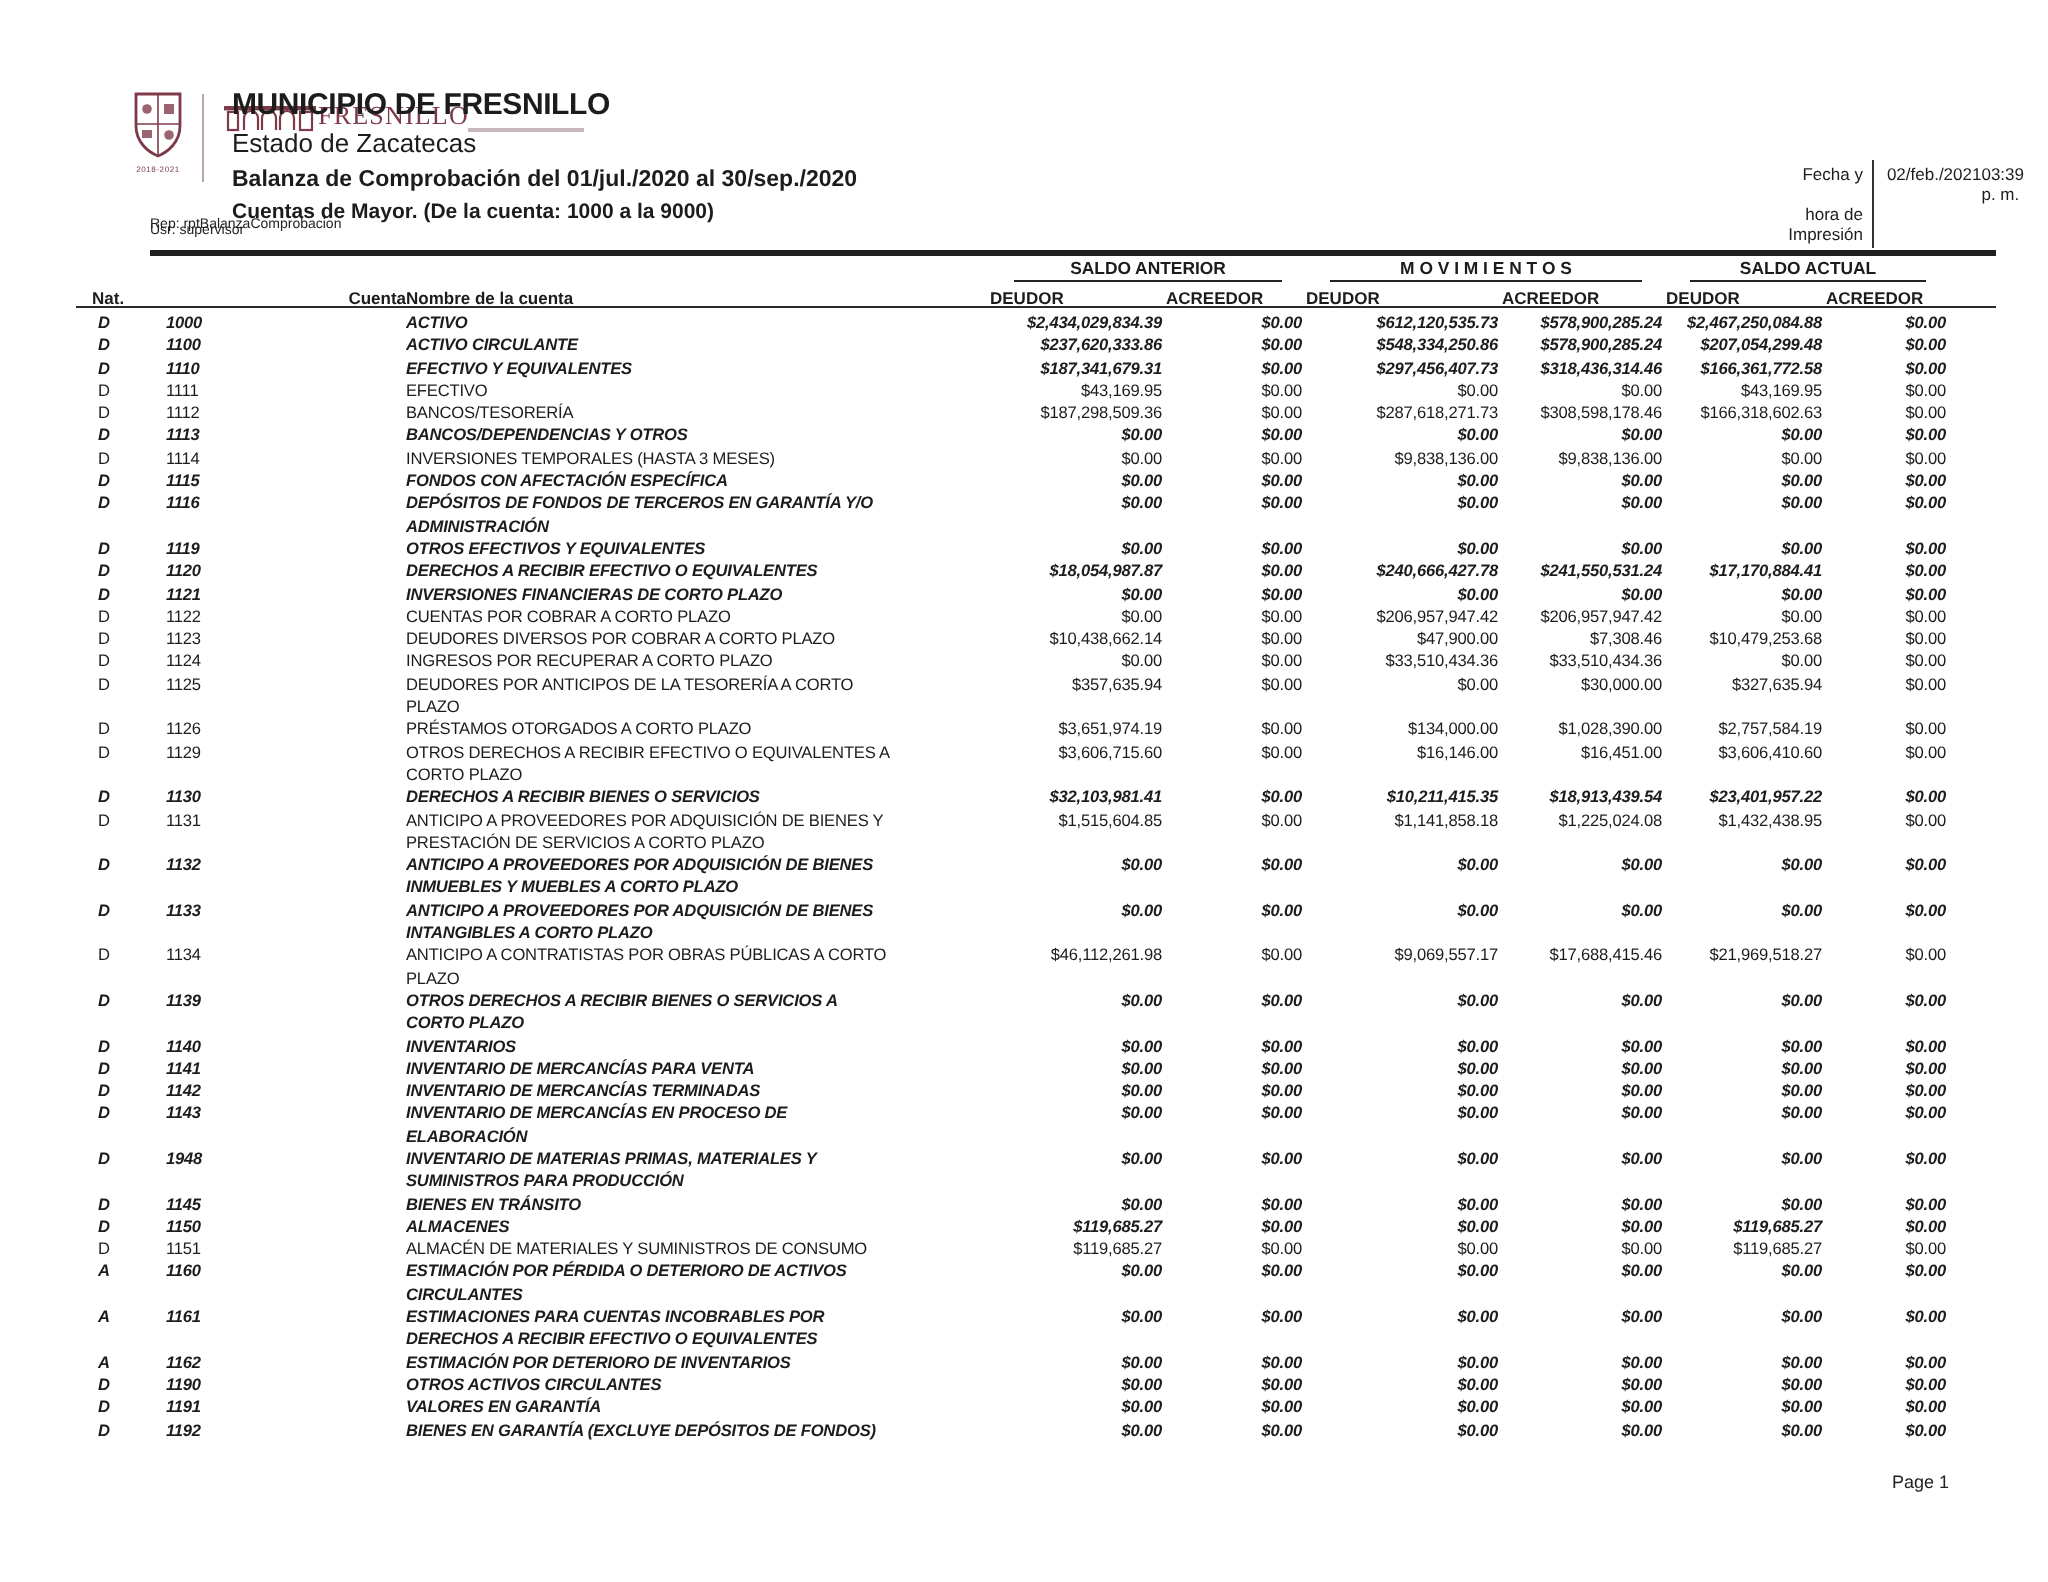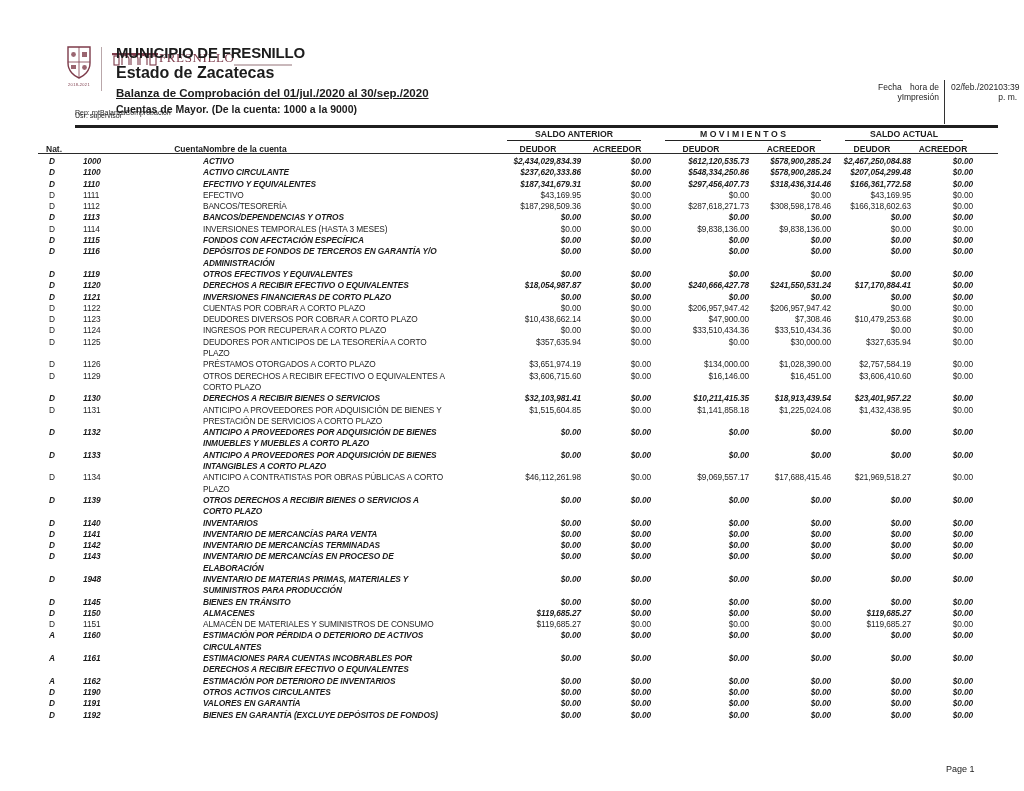--- a/index.html
+++ b/index.html
@@ -4,66 +4,66 @@
 <style>
   html,body{margin:0;padding:0;background:#e8e8e8;}
   .page{
     position:relative; width:1024px; height:791px; background:#ffffff;
     font-family:"Liberation Sans", sans-serif; color:#1c1c1c; overflow:hidden;
     margin:0 auto;
   }
   
   .title-block{position:absolute; left:116px; top:44px; width:908px; text-align:left;}
   .title-main{font-size:15px; font-weight:bold; letter-spacing:-0.2px;}
-  .title-sub{font-size:16px; font-weight:bold; margin-top:3px;}
-  .title-rep1{font-size:11.5px; font-weight:bold; margin-top:5px;text-decoration:underline;}
+  .title-sub{font-size:13px; font-weight:normal; margin-top:3px;}
+  .title-rep1{font-size:11.5px; font-weight:bold; margin-top:5px;}
   .title-rep2{font-size:10.5px; font-weight:bold; margin-top:4px;}
 
   .logo{position:absolute; left:66px; top:45px; display:flex; align-items:flex-start; gap:9px;}
   .crest{display:flex; flex-direction:column; align-items:center;}
   .crest-years{font-size:4px; color:#7d3b4a; margin-top:1px; letter-spacing:0.3px;}
   .logo-divider{width:1px; height:44px; background:#b9a7aa; margin-top:2px;}
   .wordmark{display:flex; flex-direction:row; align-items:flex-end; margin-top:4px;}
   .wordmark-text{font-family:"Liberation Serif", serif; font-size:13px; color:#7d3b4a; letter-spacing:0.6px; margin-top:1px;}
   .wordmark-tagline{width:58px; height:2px; background:#c9b8bb; margin-top:2px;}
 
   .print-box{position:absolute; left:878px; top:80px; width:134px; height:44px; display:flex; font-size:8.5px;}
-  .print-labels{width:74px; display:flex; flex-direction:row; justify-content:space-between; text-align:right; padding:2px 5px 2px 0;}
+  .print-labels{width:74px; display:flex; flex-direction:column; justify-content:space-between; text-align:right; padding:2px 5px 2px 0;}
   .print-values{flex:1; border-left:1.2px solid #333; display:flex; flex-direction:row; justify-content:space-between; padding:2px 0 2px 6px;}
 
   .repusr{position:absolute; left:75px; top:109px; width:220px; height:12px; font-size:7px; color:#222;}
   .repusr span{position:absolute; left:0; white-space:nowrap;}
   .repusr .rep{top:0;}
   .repusr .usr{top:3px;}
 
   
   .rule-thick{position:absolute; left:75px; top:125px; width:923px; height:3px; background:#1f1f1f;}
   .rule-thin{position:absolute; left:38px; top:153px; width:960px; height:1.2px; background:#2a2a2a;}
 
   
   table.bal{position:absolute; left:38px; top:127px; width:937px; border-collapse:collapse; table-layout:fixed;}
   table.bal th, table.bal td{margin:0; overflow:hidden;}
-  thead th{font-weight:bold; font-size:8.5px; padding:0; vertical-align:bottom; text-align:center; white-space:nowrap;}
+  thead th{font-weight:bold; font-size:8.5px; padding:0; vertical-align:bottom; text-align:left; white-space:nowrap;}
   th.grp{text-align:center; height:14px;}
   th.grp div{margin:0 12px; border-bottom:1.2px solid #222; padding-bottom:1px; font-size:8.7px;}
   tr.colhead th{height:13px; padding-bottom:2px;}
   th.h-nat{text-align:left; padding-left:8px;}
   th.h-cuenta{text-align:right; padding-left:8px;}
   th.h-nombre{text-align:left;}
   th.h-num{padding-right:2px;}
 
   tbody td{font-size:8.3px; line-height:11.3px; letter-spacing:-0.1px; vertical-align:top; padding:0; white-space:nowrap;}
   tbody td.nat{padding-left:11px;}
   tbody td.cuenta{padding-left:8px;}
   tbody td.nombre{white-space:normal;}
   tbody td.nombre .nombre-text{max-width:246px;}
   tbody td.num{text-align:right; padding-right:2px;}
   tbody tr.summary td{font-weight:bold; font-style:italic;}
 
-  .page-footer{position:absolute; left:946px; top:764px; font-size:9px; color:#222;}
+  .page-footer{position:absolute; left:946px; top:736px; font-size:9px; color:#222;}
 </style>
 </head>
 <body>
 
 <div class="page">
 
   <div class="logo">
     <div class="crest">
       <svg width="26" height="36" viewBox="0 0 26 36">
         <path d="M2 2 H24 V18 C24 26 18 31 13 33 C8 31 2 26 2 18 Z" fill="none" stroke="#7d3b4a" stroke-width="1.4"></path>

